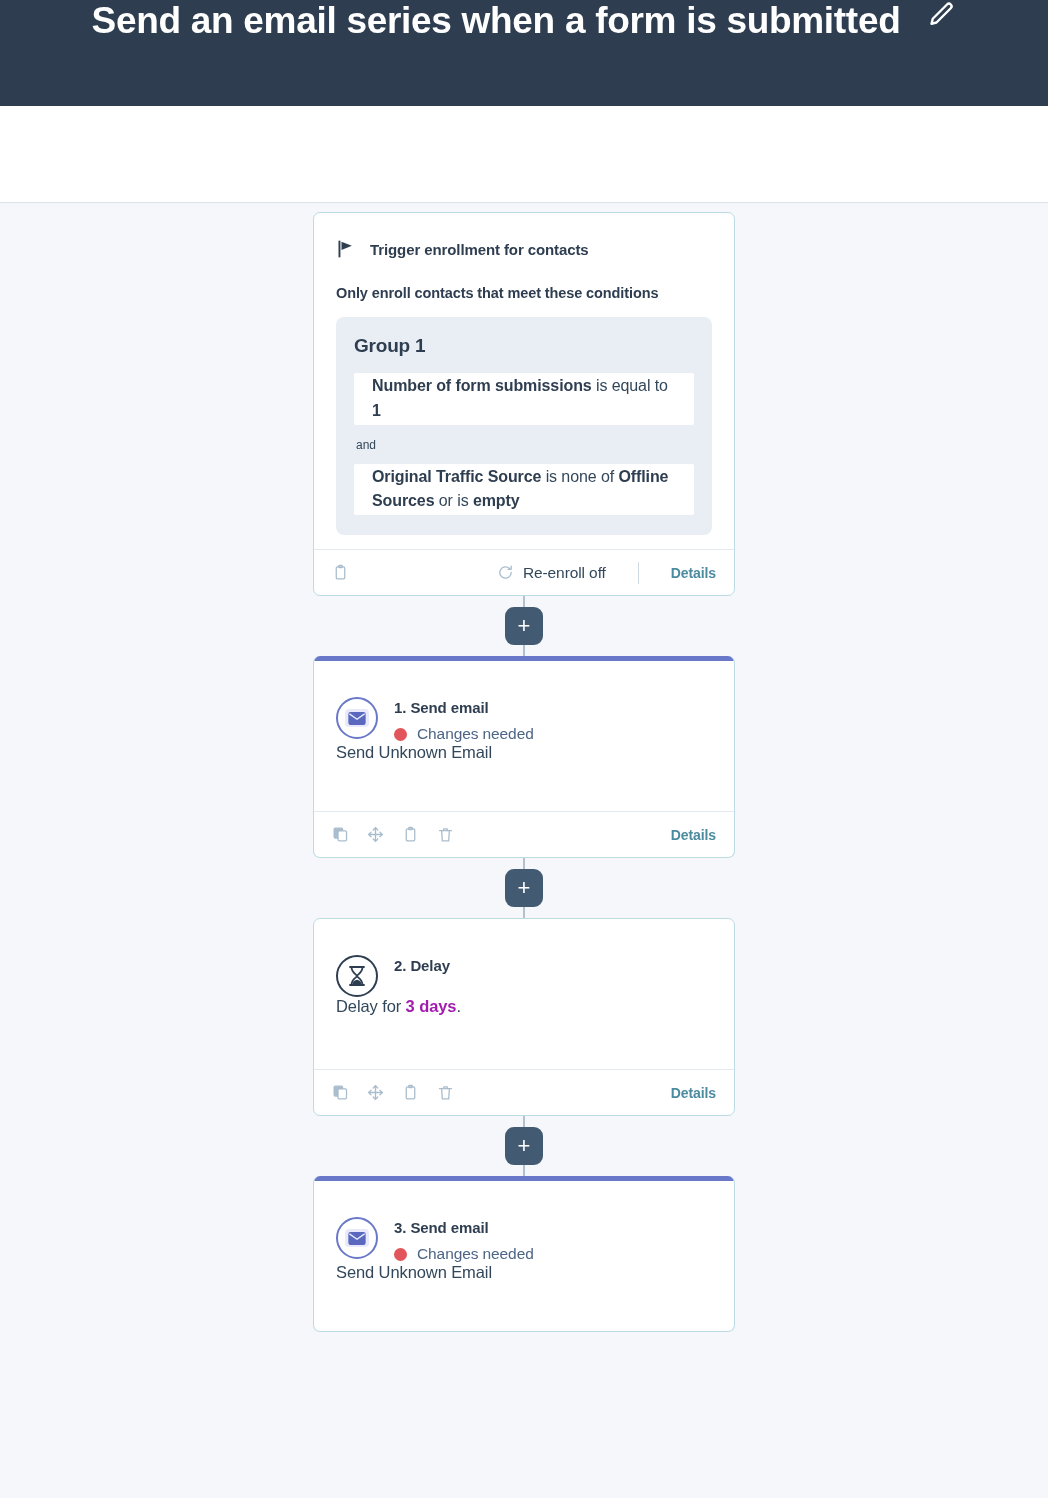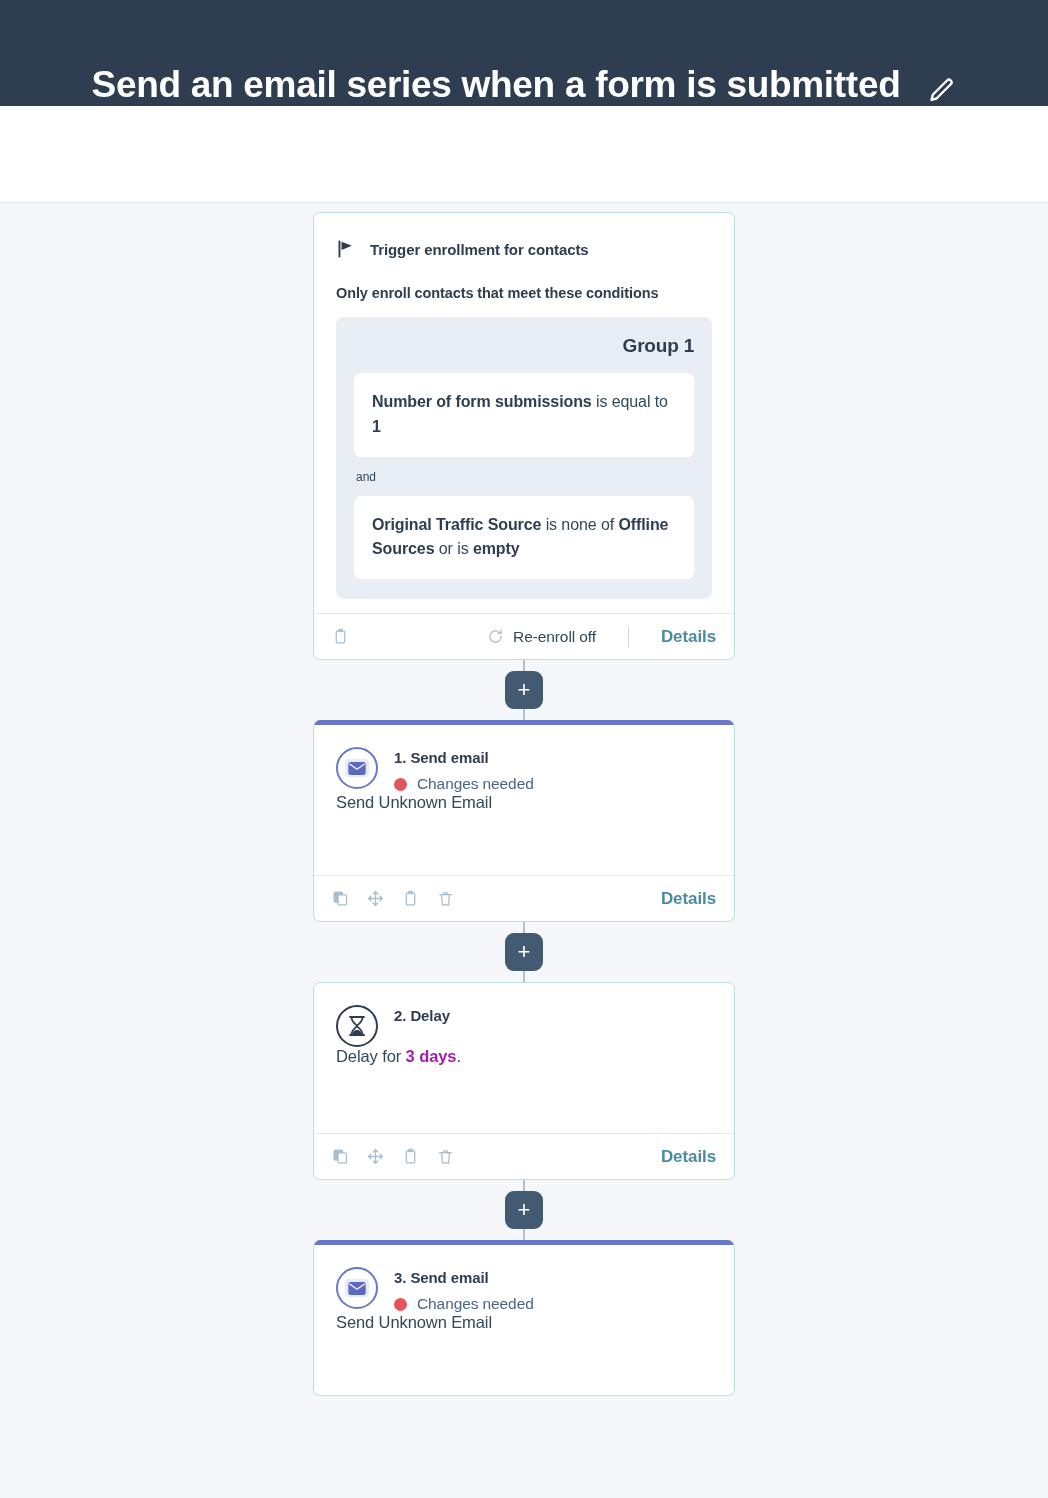--- a/index.html
+++ b/index.html
@@ -14,21 +14,21 @@
     font-family: "Liberation Sans", sans-serif;
     background: #f5f7fa;
     position: relative;
   }
 
   
   .app-header {
     height: 106px;
     background: #2e3e50;
     display: flex;
-    align-items: flex-end;
+    align-items: flex-start;
     justify-content: center;
     gap: 26px;
     position: relative;
     z-index: 5;
   }
   .app-title {
     color: #ffffff;
     font-size: 37px;
     font-weight: bold;
     letter-spacing: -0.3px;
@@ -149,26 +149,25 @@
     background: #e9eef4;
     border-radius: 8px;
     padding: 18px 18px 20px 18px;
   }
   .group-title {
     font-size: 19px;
     font-weight: bold;
     color: #2e3e50;
     margin-bottom: 16px;
     letter-spacing: -0.2px;
-    text-align: right;
   }
   .condition {
     background: #ffffff;
-    border-radius: 7px;
-    padding: 17px 18px;
+    border-radius: 2px;
+    padding: 1px 18px;
     font-size: 16px;
     line-height: 1.55;
     color: #33475b;
     letter-spacing: -0.1px;
   }
   .condition b { color: #2e3e50; font-weight: bold; }
   .conj {
     font-size: 12px;
     color: #33475b;
     padding: 13px 2px 12px 2px;
@@ -205,36 +204,37 @@
     color: #33475b;
     cursor: pointer;
     letter-spacing: -0.1px;
   }
   .vdiv {
     width: 1px;
     height: 22px;
     background: #cfdbe4;
   }
   .details-link {
-    font-size: 17px;
+    font-size: 14px;
     font-weight: bold;
     color: #4a8ba0;
     cursor: pointer;
     letter-spacing: -0.1px;
   }
 
   
   .step-body {
     padding: 22px 22px 0 22px;
     min-height: 150px;
   }
   .step-head {
     display: flex;
     align-items: flex-start;
     gap: 16px;
+    margin-top: 14px;
   }
   .step-icon-ring {
     width: 42px;
     height: 42px;
     border-radius: 50%;
     border: 2px solid #6a78c9;
     display: flex;
     align-items: center;
     justify-content: center;
     flex: 0 0 auto;

